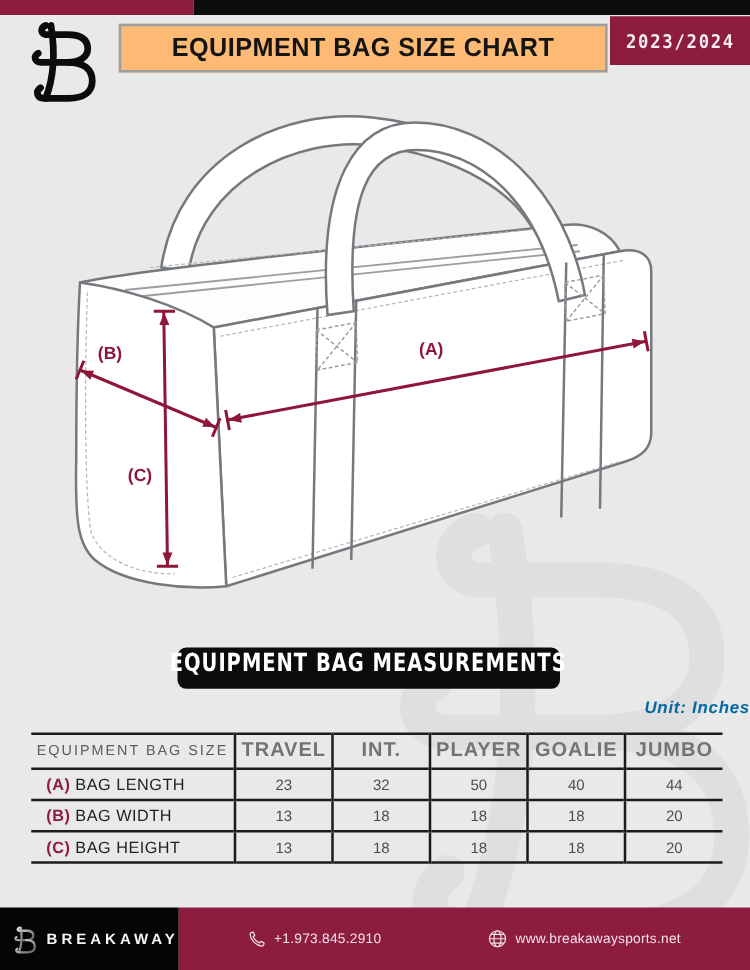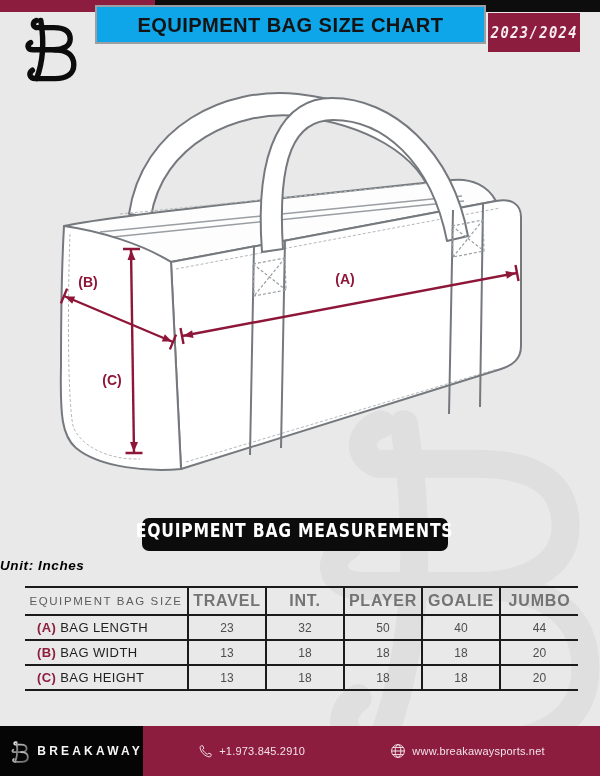--- a/index.html
+++ b/index.html
@@ -8,53 +8,53 @@
     position:relative; width:600px; height:776px; margin:0 auto;
     background:#e9e9e9; overflow:hidden;
     font-family:"Liberation Sans", sans-serif;
   }
   
   .strip-maroon { position:absolute; left:0; top:0; width:155px; height:12px; background:#8c1d3f; }
   .strip-black  { position:absolute; left:155px; top:0; width:445px; height:12px; background:#0d0d0d; }
   
   .logo-header { position:absolute; left:20px; top:12px; width:62px; height:72px; z-index:3; }
   .title-box {
-    position:absolute; left:95px; top:5px; width:391px; height:39px;
-    background:#0ea5e9; border:2px solid #9b9ea3; z-index:2;
+    position:absolute; left:95px; top:19px; width:391px; height:39px;
+    background:#fdba74; border:2px solid #9b9ea3; z-index:2;
     display:flex; align-items:center; justify-content:center;
   }
   .title-box span {
     font-weight:bold; font-size:21px; letter-spacing:.4px; color:#141414; white-space:nowrap;
     transform:scaleX(.96);
   }
   .season-box {
-    position:absolute; left:488px; top:13px; width:92px; height:39px;
-    background:#8c1d3f; z-index:2; display:flex; align-items:center; justify-content:center;font-style:italic;
+    position:absolute; left:488px; top:13px; width:112px; height:39px;
+    background:#8c1d3f; z-index:2; display:flex; align-items:center; justify-content:center;
   }
   .season-box span {
     font-family:"DejaVu Sans Mono", monospace; font-weight:bold; font-size:15px;
     letter-spacing:1.5px; color:#f7edf0; transform:scaleX(.92); white-space:nowrap;
   }
   
   .watermark { position:absolute; left:295px; top:378px; z-index:0; opacity:.62; }
   
   .bag-svg { position:absolute; left:0; top:86px; z-index:1; }
   
   .banner {
     position:absolute; left:142px; top:518px; width:306px; height:33px;
     background:#0c0c0c; border-radius:7px; z-index:2;
     display:flex; justify-content:center;
   }
   .banner span {
     font-family:"DejaVu Sans", sans-serif; font-weight:bold; font-size:20px;
     color:#ffffff; letter-spacing:1px; white-space:nowrap; transform:scaleX(.78);
   }
   .unit-line {
-    position:absolute; left:0; top:558px; width:600px; text-align:left; z-index:2;
-    font-style:italic; font-weight:600; font-size:13.5px; color:#000000; letter-spacing:.6px;
+    position:absolute; left:0; top:558px; width:600px; text-align:right; z-index:2;
+    font-style:italic; font-weight:600; font-size:13.5px; color:#0369a1; letter-spacing:.6px;
   }
   
   .size-table {
     position:absolute; left:25px; top:586px; width:553px; z-index:2;
     border-collapse:collapse; table-layout:fixed; background:transparent;
   }
   .size-table tr { border-bottom:2px solid #1b1b1b; }
   .size-table tr:first-child { border-top:2px solid #1b1b1b; }
   .size-table th, .size-table td { border-left:2px solid #1b1b1b; padding:0; background:transparent;margin-left:48px; }
   .size-table th:first-child, .size-table td:first-child { border-left:none; }

